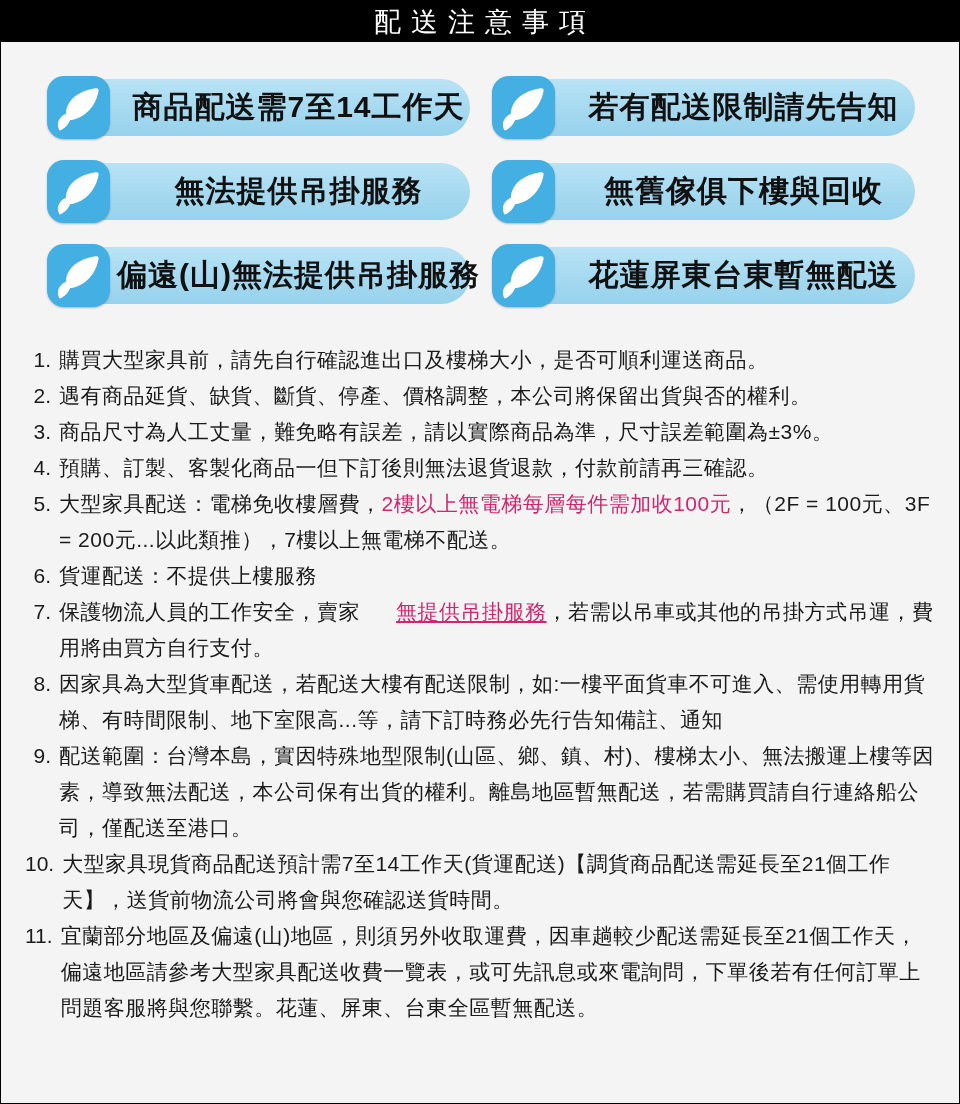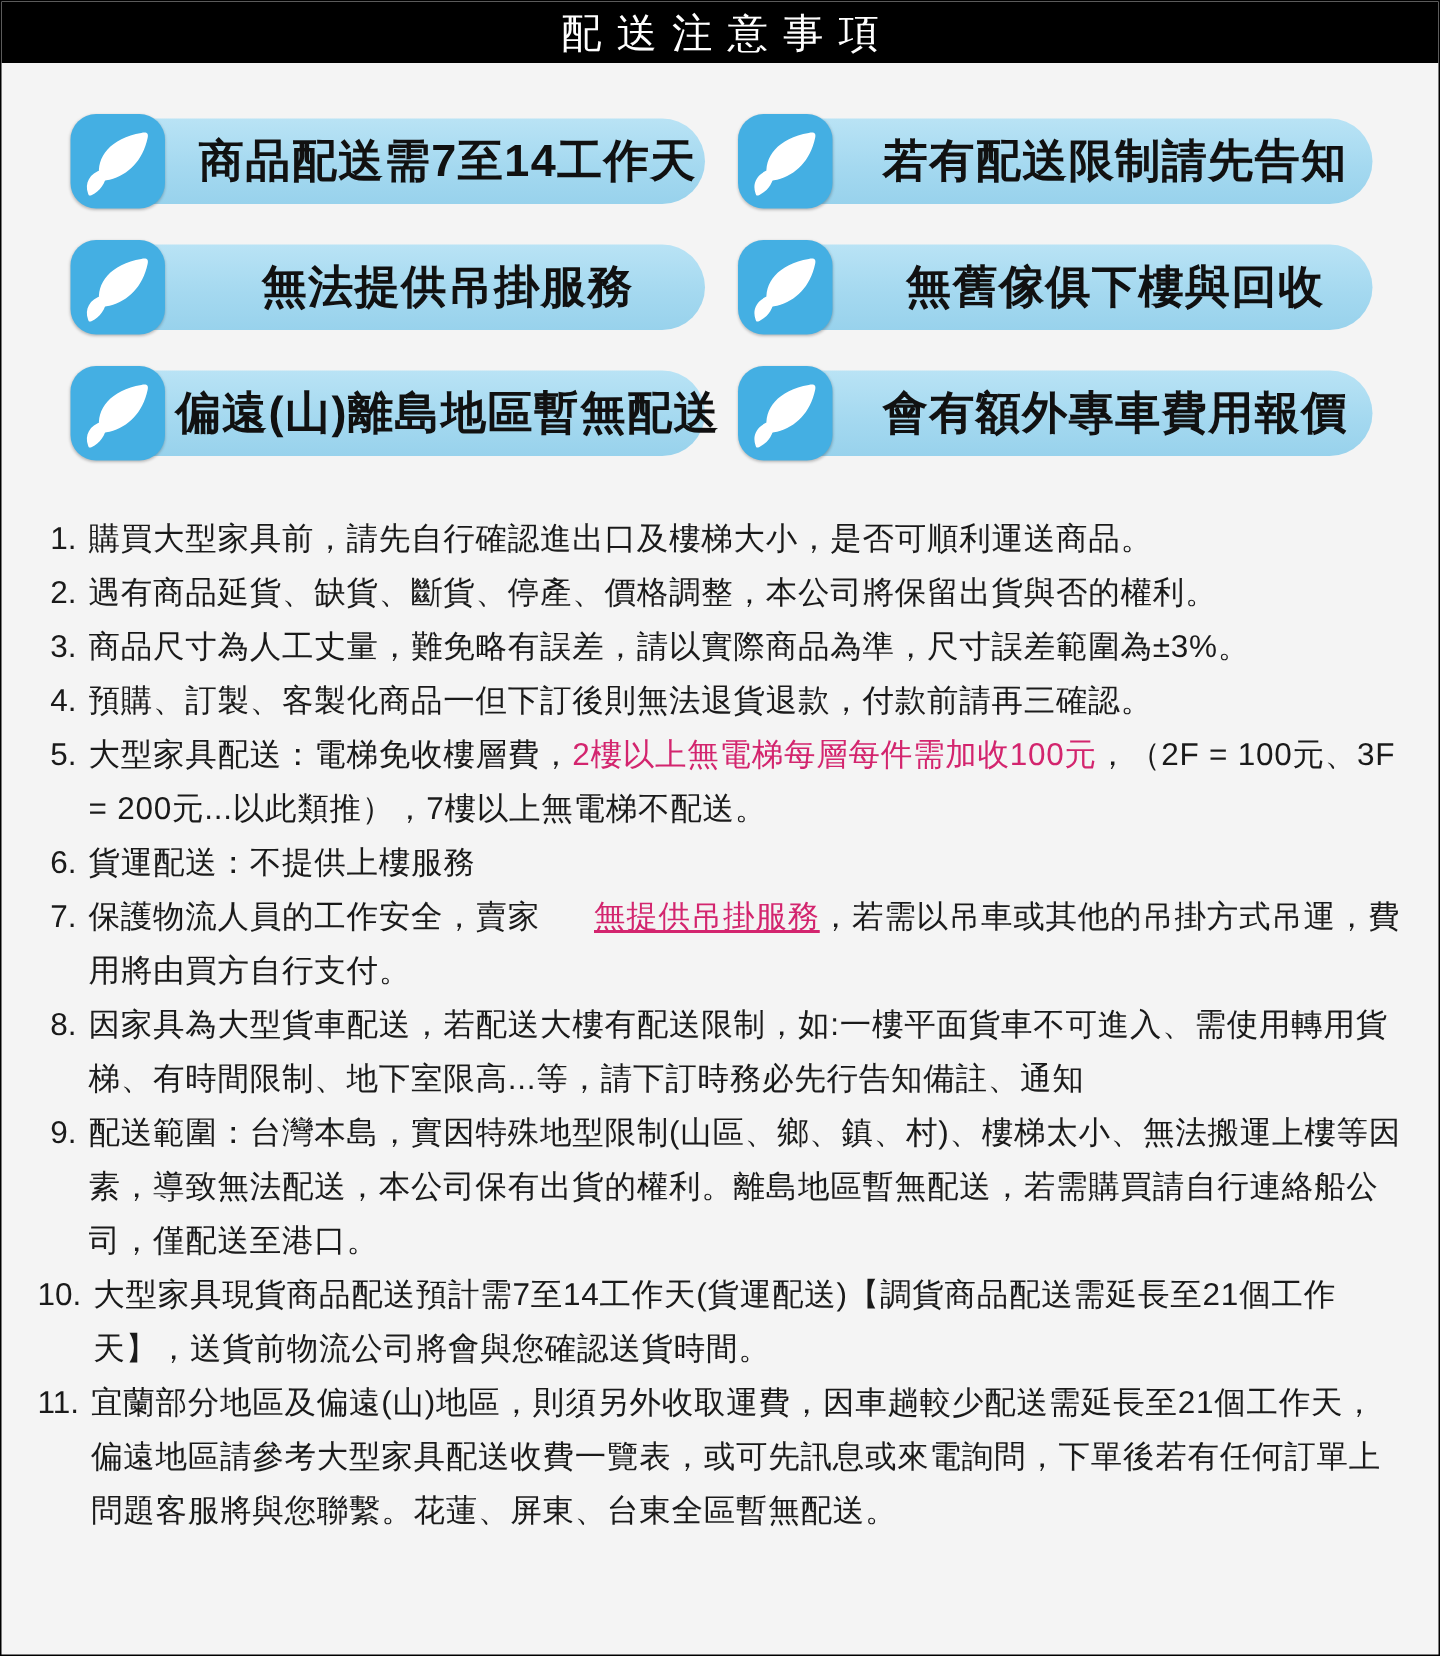--- a/index.html
+++ b/index.html
@@ -131,31 +131,31 @@
       <div class="badge-pill">無舊傢俱下樓與回收</div>
     </div>
     <div class="badge">
       <div class="badge-icon">
         <svg viewBox="0 0 64 64" xmlns="http://www.w3.org/2000/svg">
           <path fill="#ffffff" d="M17 44 C14 28 26 13 50 9 C54 8 56 9 55 13 C51 31 40 42 25 46 C20 47 18 47 17 44 Z"></path>
           <path fill="#ffffff" d="M19 44 C30 36 40 26 48 14 C41 28 32 39 21 46 Z" opacity="0.9"></path>
           <path fill="#ffffff" d="M8 57 C5 49 9 41 19 38 C22 37 23 38 23 40 C22 49 17 55 11 58 C9 59 8.5 58.5 8 57 Z"></path>
         </svg>
       </div>
-      <div class="badge-pill">偏遠(山)離島地區暫無配送</div>
-    </div>
-    <div class="badge">
-      <div class="badge-icon">
-        <svg viewBox="0 0 64 64" xmlns="http://www.w3.org/2000/svg">
-          <path fill="#ffffff" d="M17 44 C14 28 26 13 50 9 C54 8 56 9 55 13 C51 31 40 42 25 46 C20 47 18 47 17 44 Z"></path>
-          <path fill="#ffffff" d="M19 44 C30 36 40 26 48 14 C41 28 32 39 21 46 Z" opacity="0.9"></path>
-          <path fill="#ffffff" d="M8 57 C5 49 9 41 19 38 C22 37 23 38 23 40 C22 49 17 55 11 58 C9 59 8.5 58.5 8 57 Z"></path>
-        </svg>
-      </div>
-      <div class="badge-pill">會有額外專車費用報價</div>
+      <div class="badge-pill">偏遠(山)無法提供吊掛服務</div>
+    </div>
+    <div class="badge">
+      <div class="badge-icon">
+        <svg viewBox="0 0 64 64" xmlns="http://www.w3.org/2000/svg">
+          <path fill="#ffffff" d="M17 44 C14 28 26 13 50 9 C54 8 56 9 55 13 C51 31 40 42 25 46 C20 47 18 47 17 44 Z"></path>
+          <path fill="#ffffff" d="M19 44 C30 36 40 26 48 14 C41 28 32 39 21 46 Z" opacity="0.9"></path>
+          <path fill="#ffffff" d="M8 57 C5 49 9 41 19 38 C22 37 23 38 23 40 C22 49 17 55 11 58 C9 59 8.5 58.5 8 57 Z"></path>
+        </svg>
+      </div>
+      <div class="badge-pill">花蓮屏東台東暫無配送</div>
     </div>
   </div>
 
 <div class="notes">
     <div class="note">
       <div class="note-num">1.</div>
       <div class="note-text"><span>購買大型家具前，請先自行確認進出口及樓梯大小，是否可順利運送商品。</span></div>
     </div>
     <div class="note">
       <div class="note-num">2.</div>

